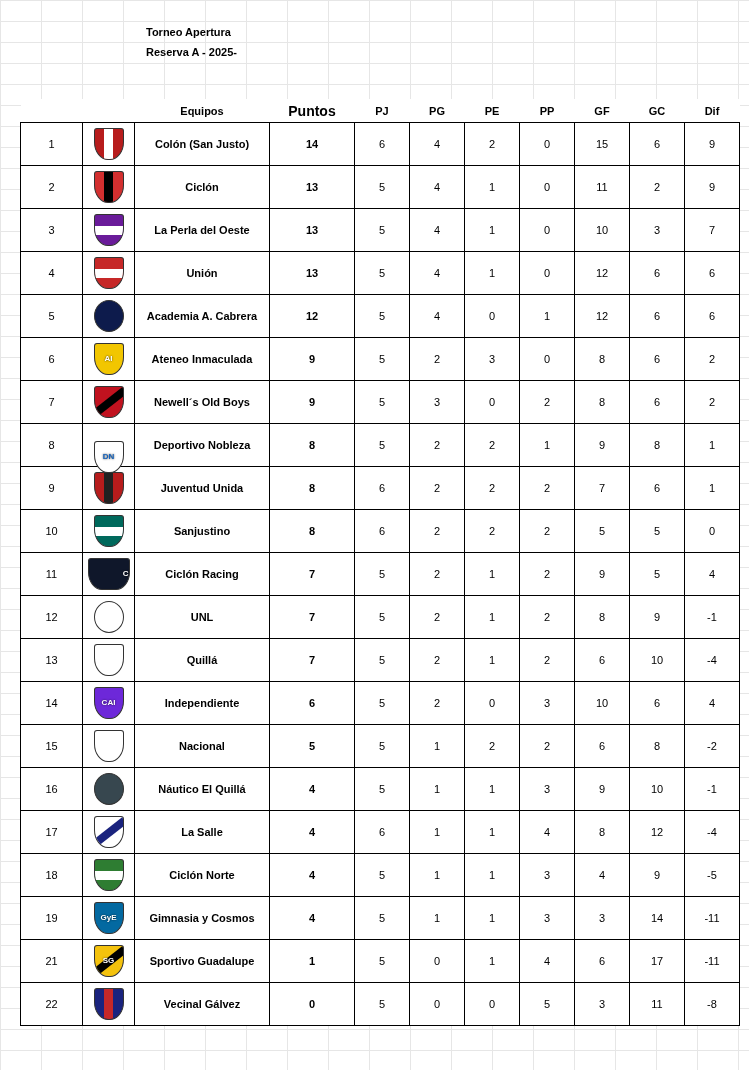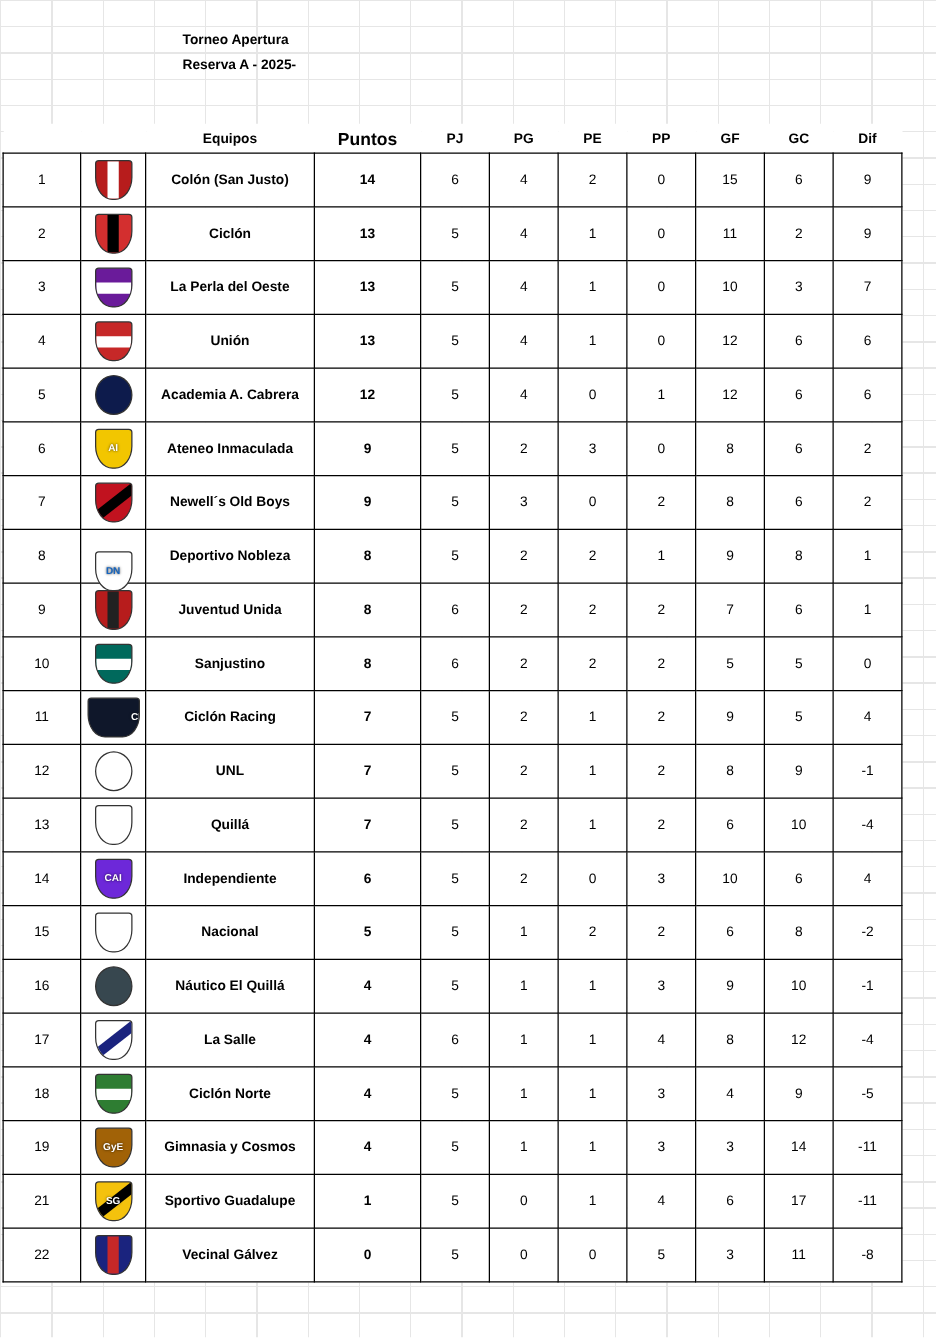--- a/index.html
+++ b/index.html
@@ -40,21 +40,21 @@
     top: 22px;
     font-size: 11px;
     font-weight: bold;
     line-height: 20px;
   }
   .title-block div { white-space: nowrap; }
 
   
   table.standings {
     position: absolute;
-    left: 2px;
+    left: 20px;
     top: 99px;
     border-collapse: collapse;
     table-layout: fixed;
   }
   table.standings td, table.standings th {
     border: 1px solid #000000;
     padding: 0;
     text-align: center;
     vertical-align: middle;
     background: #ffffff;
@@ -506,21 +506,21 @@
           <td class="stat">1</td>
           <td class="stat">3</td>
           <td class="stat">4</td>
           <td class="stat">9</td>
           <td class="stat">-5</td>
         </tr>
         <tr class="team-row">
           <td class="pos">19</td>
           <td class="logo">
             <div class="crest-wrap">
-              <div class="crest" style="background: #a16207;">
+              <div class="crest" style="background: #0369a1;">
                 <span class="initials" style="color: rgb(255, 255, 255);">GyE</span>
               </div>
             </div>
           </td>
           <td class="team">Gimnasia y Cosmos</td>
           <td class="pts">4</td>
           <td class="stat">5</td>
           <td class="stat">1</td>
           <td class="stat">1</td>
           <td class="stat">3</td>

